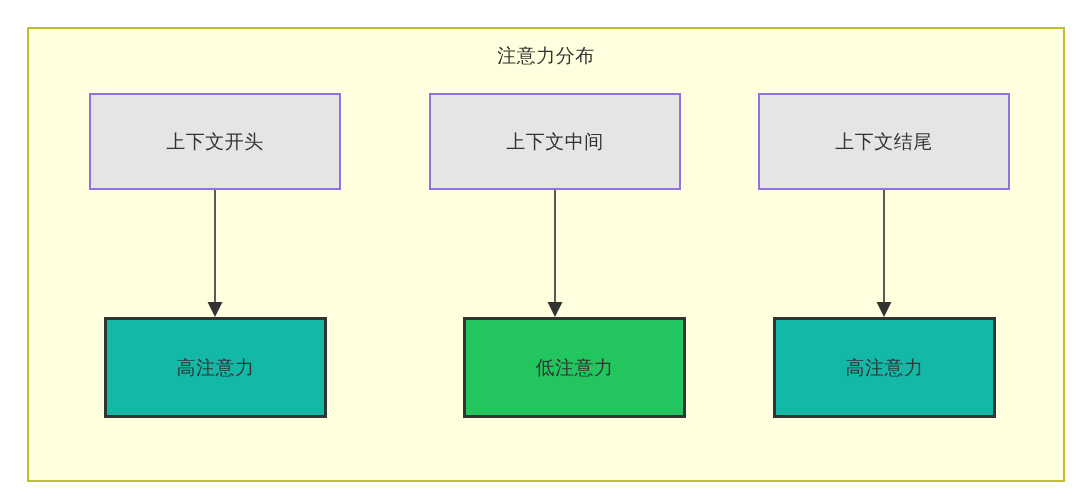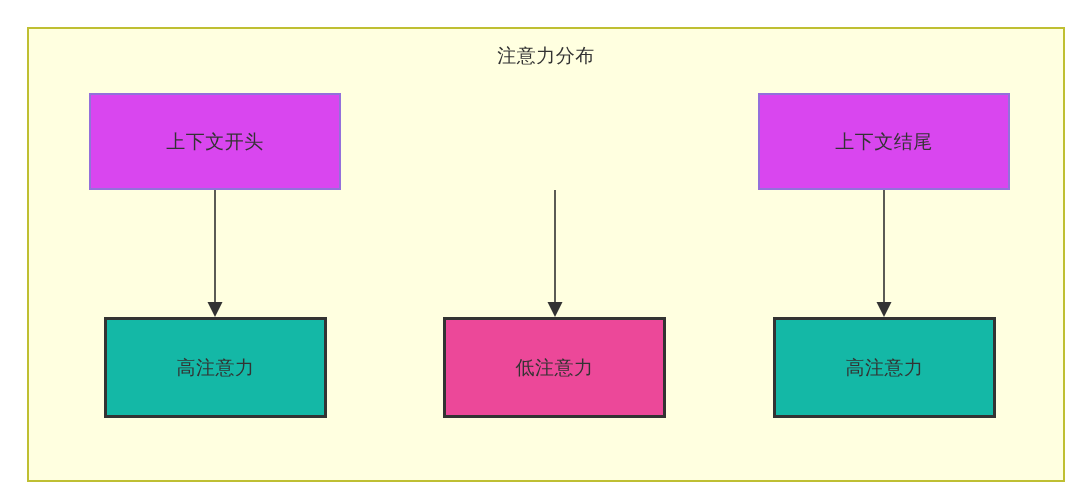--- a/index.html
+++ b/index.html
@@ -49,31 +49,31 @@
     align-items: center;
     justify-content: center;
     font-size: 19px;
     color: #333333;
     letter-spacing: 0.5px;
   }
   .node-ctx {
     width: 252px;
     height: 97px;
     top: 93px;
-    background: #d946ef;
+    background: #e5e5e5;
     border: 2px solid #9370db;
   }
   .node-att {
     width: 223px;
     height: 101px;
     top: 317px;
     border: 3px solid #333333;
   }
   .fill-green { background: #14b8a6; }
-  .fill-pink  { background: #ec4899; }
+  .fill-pink  { background: #22c55e; margin-left: 20px; }
 
   .col1-top { left: 89px; }
   .col2-top { left: 429px; }
   .col3-top { left: 758px; justify-content: center; }
 
   .col1-bot { left: 104px; }
   .col2-bot { left: 443px; }
   .col3-bot { left: 773px; }
 
   
@@ -100,20 +100,23 @@
 <div id="canvas">
 
   <div class="cluster">
     <div class="cluster-title">注意力分布</div>
   </div>
 
   <div class="node node-ctx col1-top">
     <span>上下文开头</span>
   </div>
 
+  <div class="node node-ctx col2-top">
+    <span>上下文中间</span>
+  </div>
 
   <div class="node node-ctx col3-top">
     <span>上下文结尾</span>
   </div>
 
   <div class="node node-att fill-green col1-bot">
     <span>高注意力</span>
   </div>
 
   <div class="node node-att fill-pink col2-bot">

